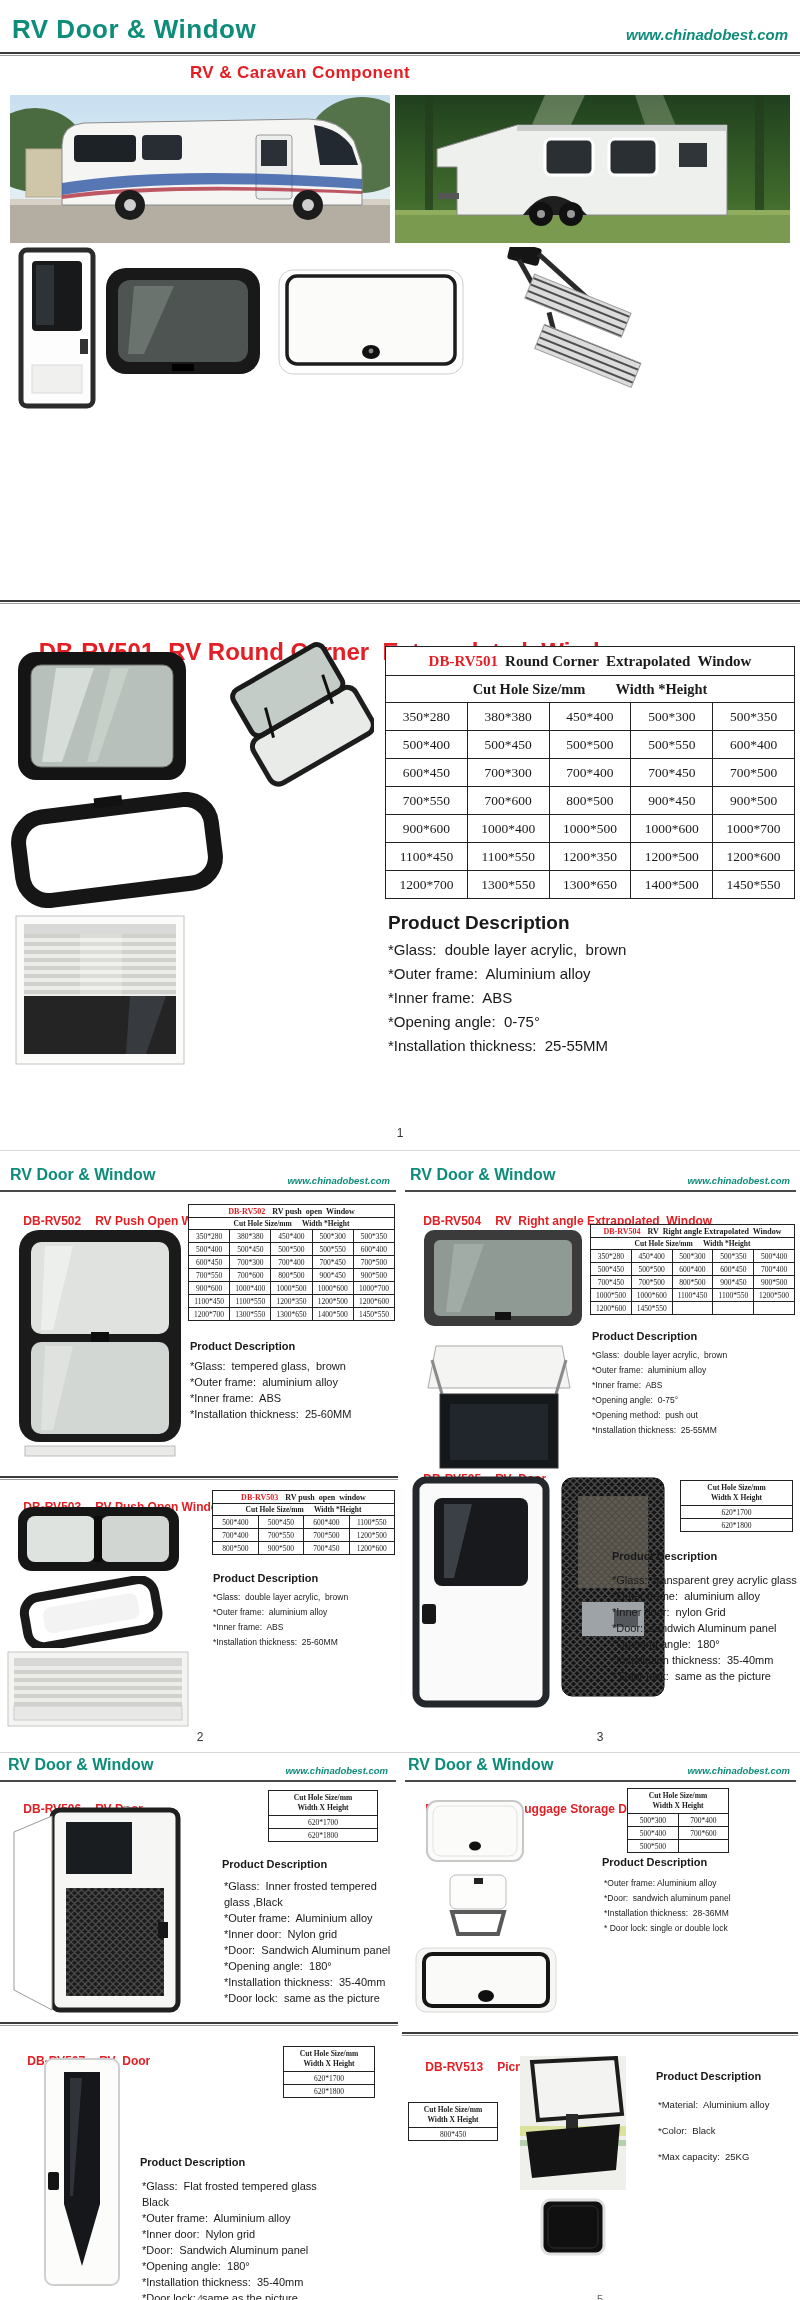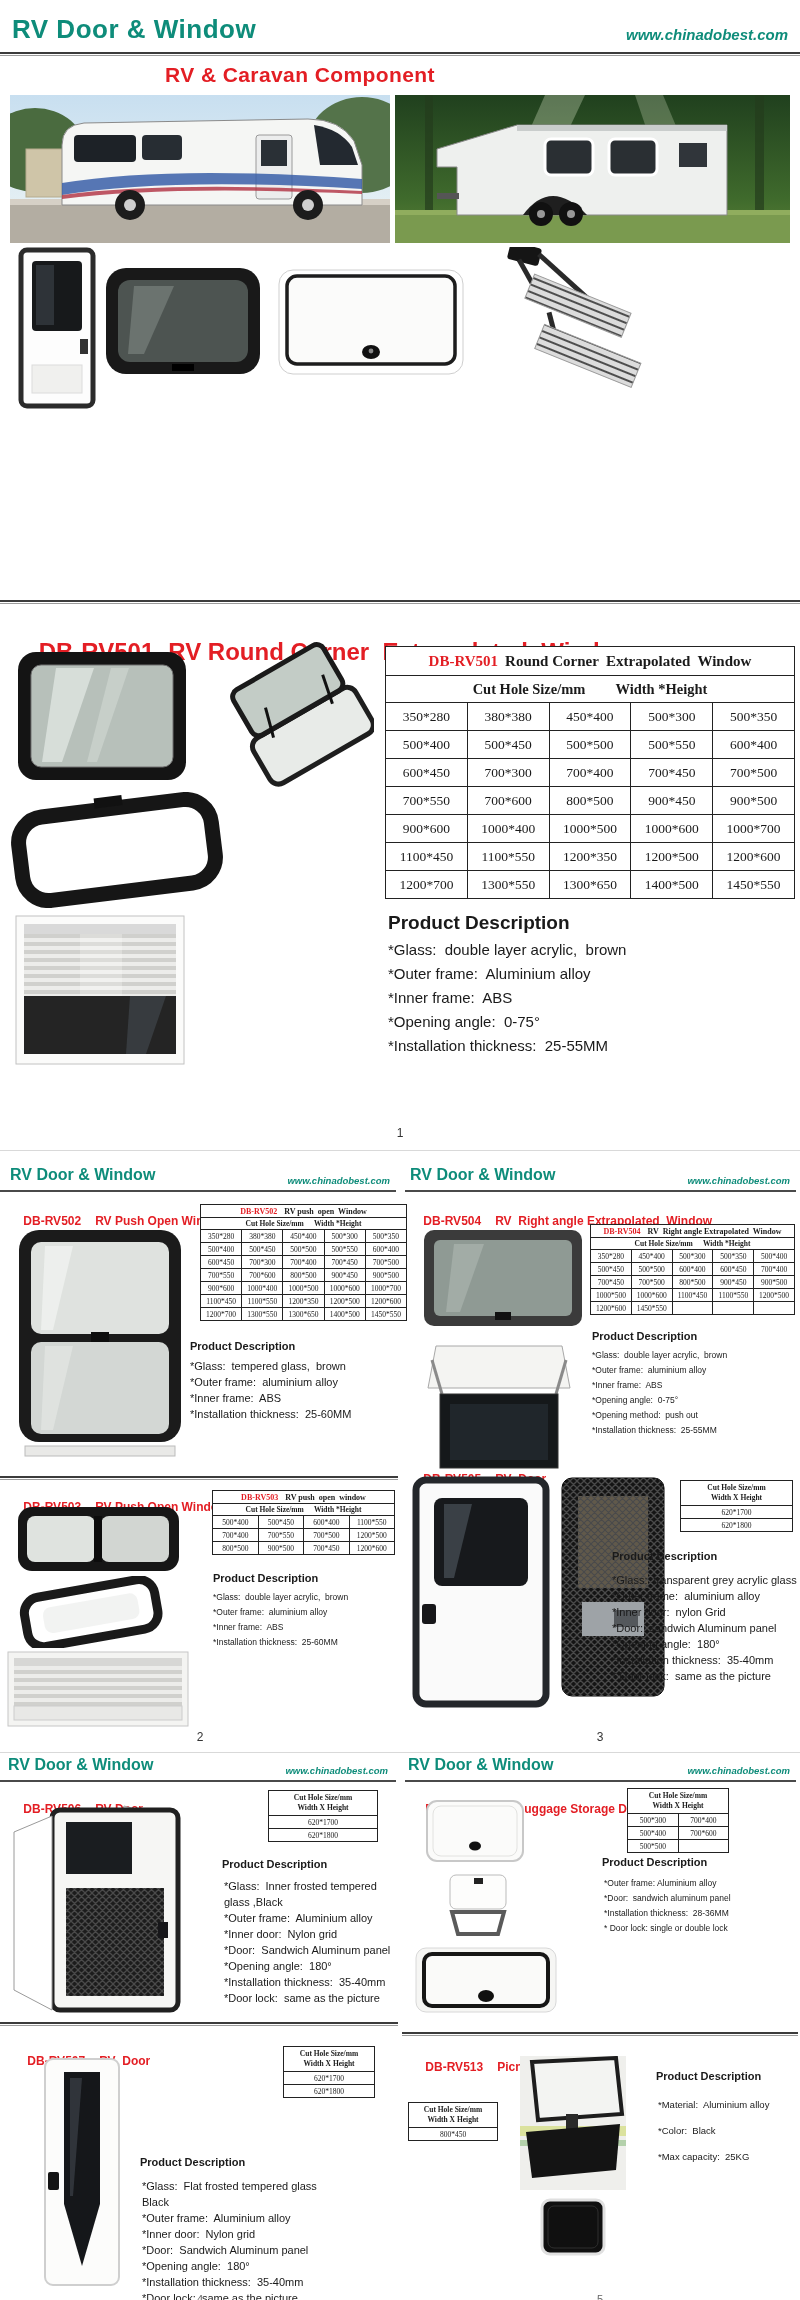--- a/index.html
+++ b/index.html
@@ -15,21 +15,21 @@
 
   .hdr-title-lg { font-size:26px; font-weight:bold; color:#0e8c7a; letter-spacing:0.5px; }
   .hdr-url-lg   { font-size:15px; font-weight:bold; font-style:italic; color:#0e8c7a; text-align:right; }
   .hdr-title-sm { font-size:16px; font-weight:bold; color:#0e8c7a; }
   .hdr-url-sm   { font-size:9.5px; font-weight:bold; font-style:italic; color:#0e8c7a; text-align:right; }
 
   .rule-db { height:4px; border-top:2px solid #3c3c3c; border-bottom:1px solid #9c9c9c; }
   .rule-sm { height:2px; border-top:2px solid #4a4a4a; }
   .rule-faint { height:1px; background:#d9d9d9; }
 
-  .banner { font-size:21px; font-weight:bold; color:#e31e24; text-align:center; letter-spacing:0.4px; }
+  .banner { font-size:17px; font-weight:bold; color:#e31e24; text-align:center; letter-spacing:0.4px; }
 
   .sec-h-lg { font-size:24px; font-weight:bold; color:#e31e24; }
   .sec-h-sm { font-size:12px; font-weight:bold; color:#e31e24; }
   .sec-gap { margin-left:14px; }
 
   table.tbl { border-collapse: collapse; font-family:"Liberation Serif", serif; background:#fff; table-layout:fixed; }
   table.tbl th, table.tbl td { border:1px solid #222; text-align:center; vertical-align:middle; overflow:hidden; }
 
   .tbl-lg { width:410px; }
   .tbl-lg .t-title { height:29px; font-size:15px; font-weight:bold; }
@@ -299,21 +299,21 @@
   <svg class="abs" style="left:15px; top:1226px;" width="170" height="236" viewBox="0 0 170 236">
     <rect x="4" y="4" width="162" height="212" rx="20" fill="#1b1b1b"></rect>
     <rect x="16" y="16" width="138" height="92" rx="10" fill="#dfe2df"></rect>
     <rect x="16" y="116" width="138" height="92" rx="10" fill="#d3d7d4"></rect>
     <path d="M30 20 L58 20 L38 104 L26 104 Z" fill="#f0f2f0" opacity="0.8"></path>
     <path d="M30 120 L58 120 L38 204 L26 204 Z" fill="#e4e7e4" opacity="0.7"></path>
     <rect x="76" y="106" width="18" height="10" fill="#0d0d0d"></rect>
     <rect x="10" y="220" width="150" height="10" fill="#e9e9e7" stroke="#bbbbbb"></rect>
   </svg>
 
-  <table class="abs tbl tbl-md" style="left:200px; top:1204px; width:207px;padding-left:19px;">
+  <table class="abs tbl tbl-md" style="left:188px; top:1204px; width:207px;padding-left:19px;">
     <thead>
       <tr>
           <th class="t-title" colspan="5"><span class="red pre">DB-RV502</span><span class="gap2 pre">RV push  open  Window</span></th>
         </tr>
       <tr>
           <th class="t-head" colspan="5"><span>Cut Hole Size/mm</span><span class="gap3">Width *Height</span></th>
         </tr>
     </thead>
     <tbody>
         <tr>

